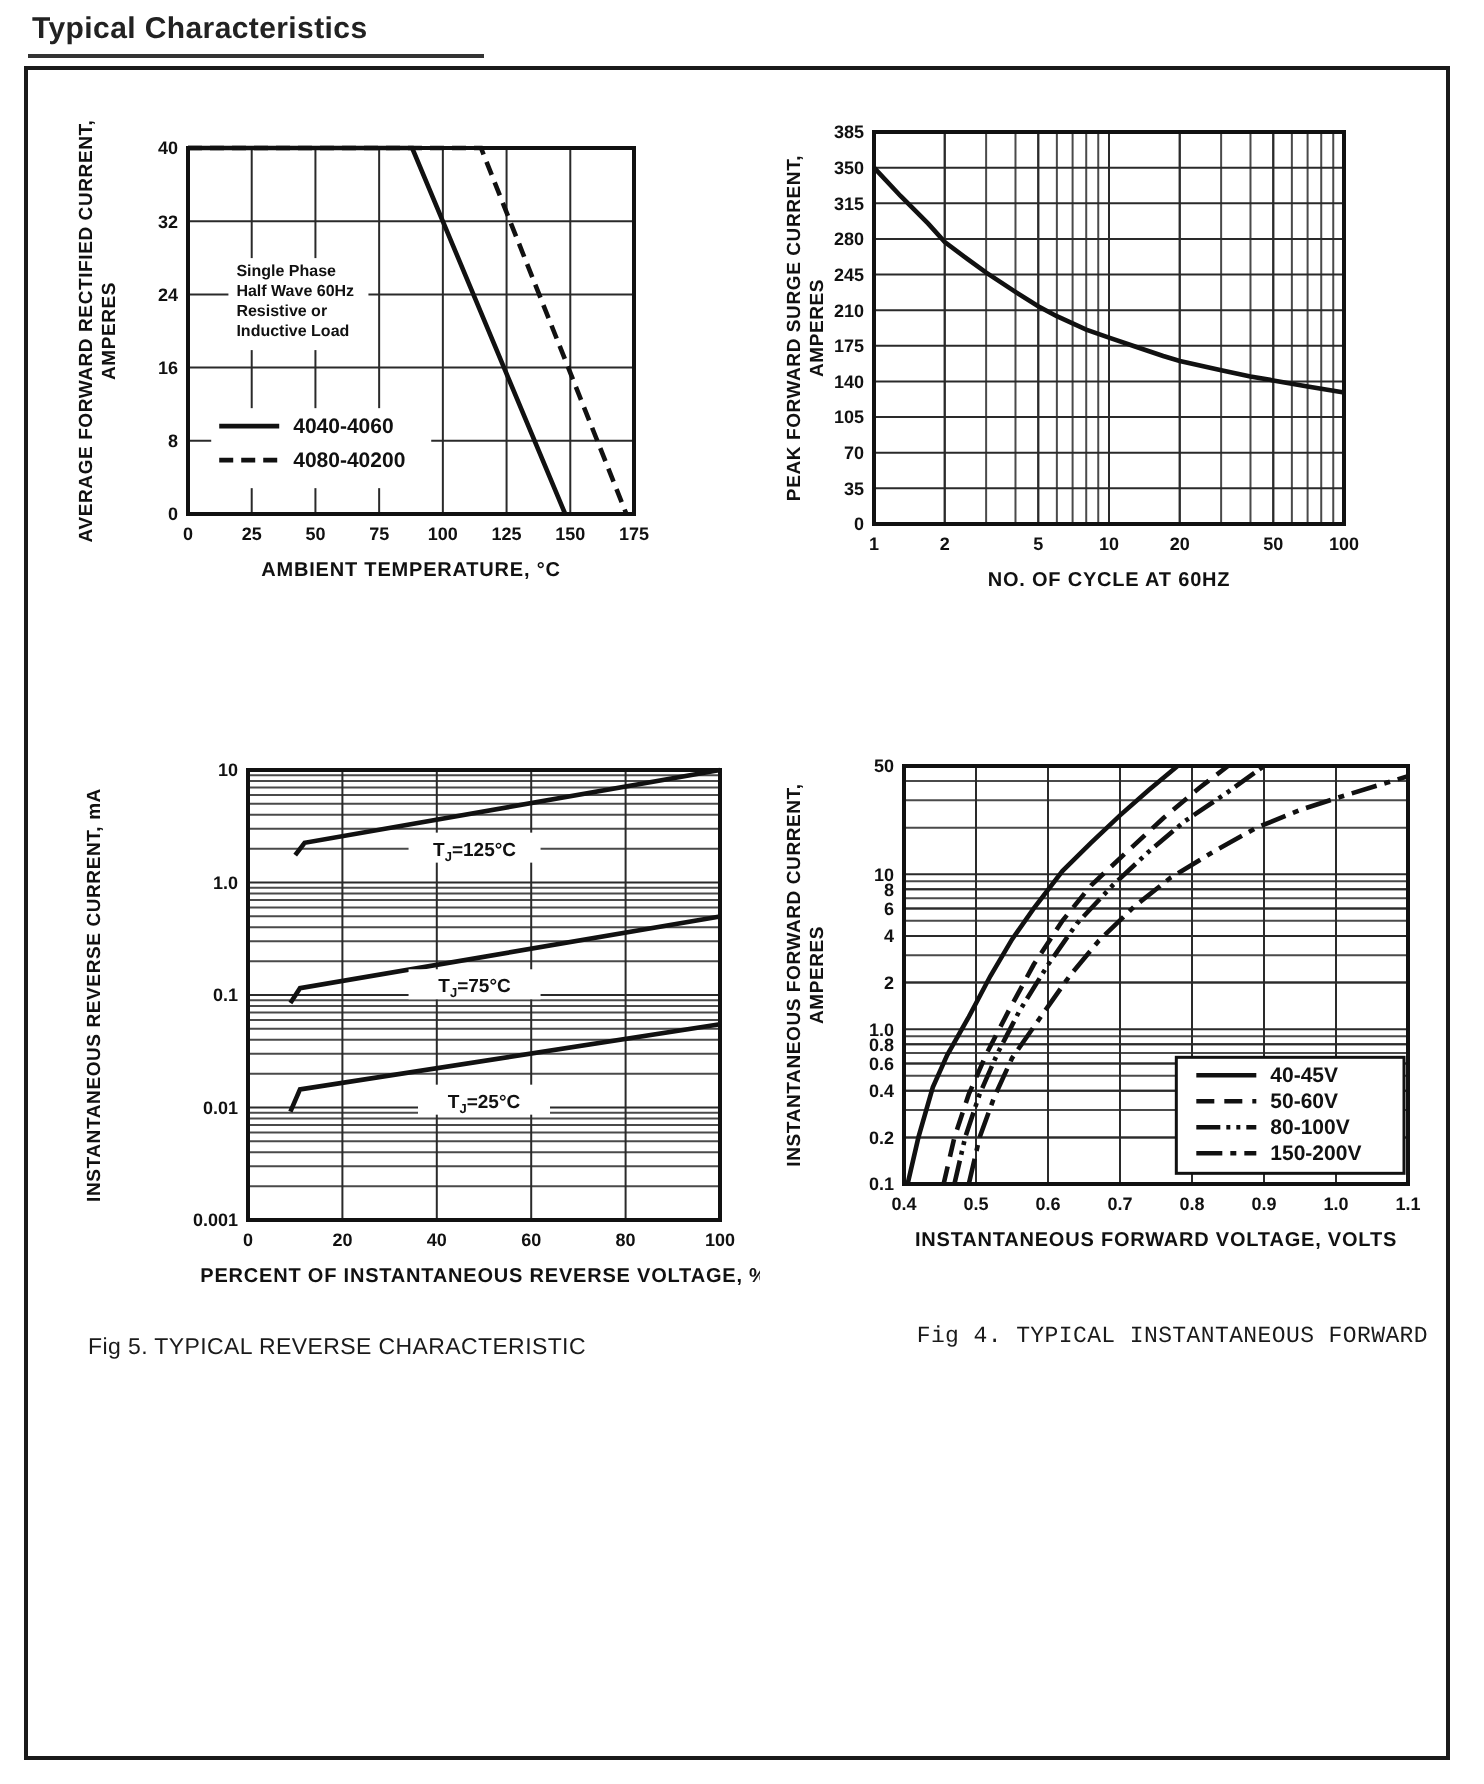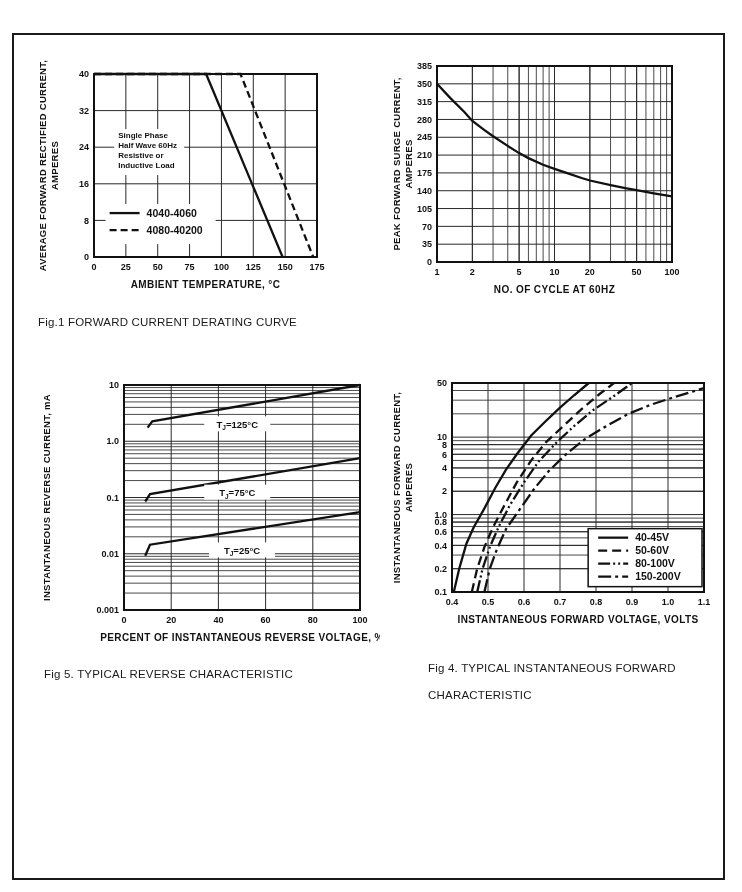--- a/index.html
+++ b/index.html
@@ -14,26 +14,27 @@
   }
   .frame{
     position:absolute;left:12px;top:33px;width:713px;height:847px;
     border:2px solid #1a1a1a;box-sizing:border-box;
   }
   .chart{position:absolute;}
   svg text{font-family:"Liberation Sans",sans-serif;fill:#111;}
   .caption{
     position:absolute;font-size:11.5px;color:#1a1a1a;letter-spacing:.2px;white-space:nowrap;
   }
-  .caption.center{text-align:left;white-space:normal;}
+  .caption.center{text-align:right;white-space:normal;font-family:Liberation Mono, monospace;}
 </style>
 </head>
 <body>
 
 <div class="page">
+  <div class="title">Typical Characteristics</div>
   <div class="frame"></div>
 
   <svg id="fig1" class="chart" style="left:36px;top:52px" width="324" height="240">
       <g>
         <line x1="58" y1="22" x2="58" y2="205" stroke="#2a2a2a" stroke-width="1"></line>
         <line x1="89.85714285714286" y1="22" x2="89.85714285714286" y2="205" stroke="#2a2a2a" stroke-width="1"></line>
         <line x1="121.71428571428571" y1="22" x2="121.71428571428571" y2="205" stroke="#2a2a2a" stroke-width="1"></line>
         <line x1="153.57142857142856" y1="22" x2="153.57142857142856" y2="205" stroke="#2a2a2a" stroke-width="1"></line>
         <line x1="185.42857142857142" y1="22" x2="185.42857142857142" y2="205" stroke="#2a2a2a" stroke-width="1"></line>
         <line x1="217.28571428571428" y1="22" x2="217.28571428571428" y2="205" stroke="#2a2a2a" stroke-width="1"></line>
@@ -304,17 +305,15 @@
         <text x="245.16" y="176.16" font-size="10.5" font-weight="700">40-45V</text>
         <line x1="208.16" y1="185.66" x2="238.16" y2="185.66" stroke="#111" stroke-width="2.3" stroke-dasharray="9 5"></line>
         <text x="245.16" y="189.16" font-size="10.5" font-weight="700">50-60V</text>
         <line x1="208.16" y1="198.66" x2="238.16" y2="198.66" stroke="#111" stroke-width="2.3" stroke-dasharray="12 3 2 3 2 3"></line>
         <text x="245.16" y="202.16" font-size="10.5" font-weight="700">80-100V</text>
         <line x1="208.16" y1="211.66" x2="238.16" y2="211.66" stroke="#111" stroke-width="2.3" stroke-dasharray="13 4 3 4"></line>
         <text x="245.16" y="215.16" font-size="10.5" font-weight="700">150-200V</text>
       </g>
     </svg>
 
-  <div class="caption" style="left:38px;top:316px">Fig.1 FORWARD CURRENT DERATING CURVE</div>
   <div class="caption" style="left:44px;top:668px">Fig 5. TYPICAL REVERSE CHARACTERISTIC</div>
   <div class="caption center" style="left:428px;top:662px;width:286px">Fig 4. TYPICAL INSTANTANEOUS FORWARD</div>
-  <div class="caption center" style="left:428px;top:689px;width:286px">CHARACTERISTIC</div>
 </div>
 
 </body></html>

